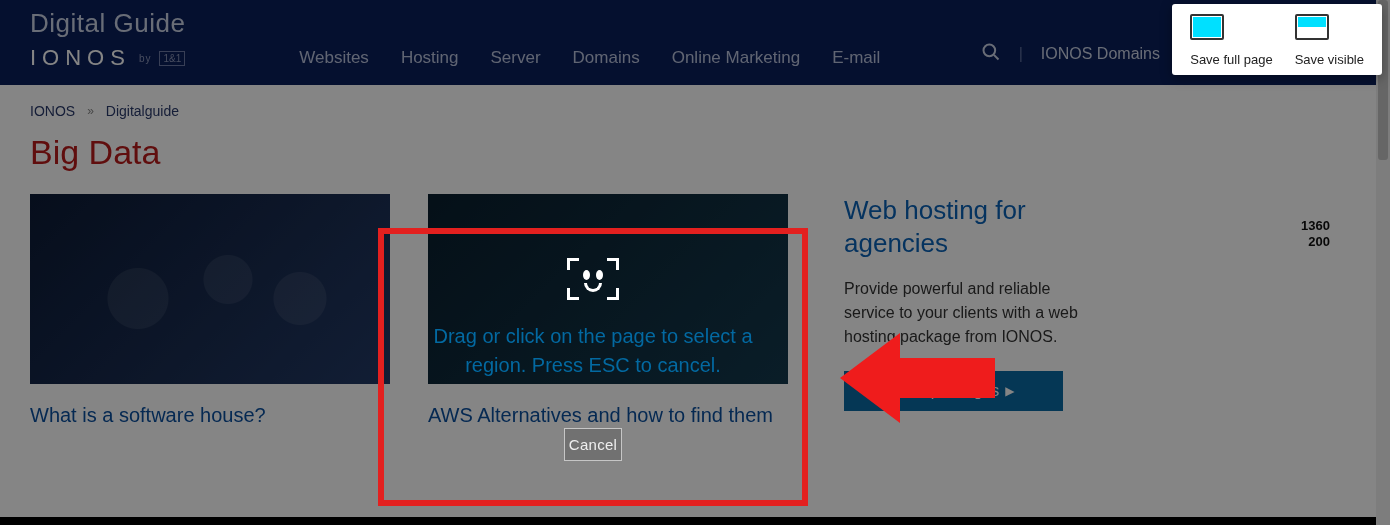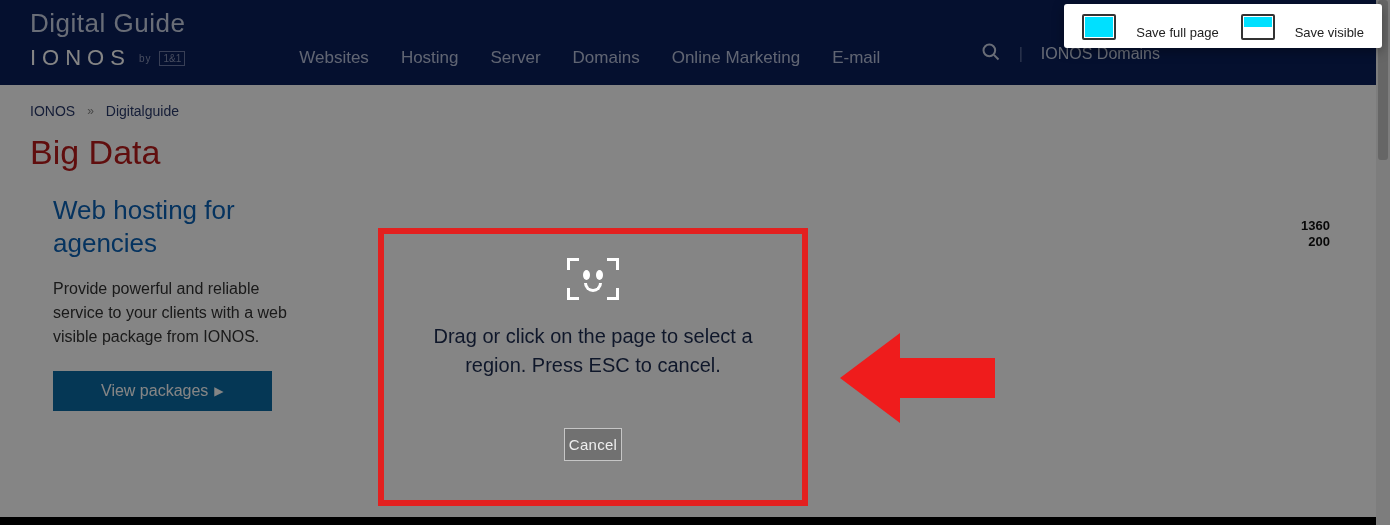--- a/index.html
+++ b/index.html
@@ -36,42 +36,42 @@
     .divider { color:#5a6b9a; }
     .products-link { font-size: 16px; color:#c9d1e4;}
     .ext-popup {
       position: absolute; top: 4px; right: 8px;
       background: #fff; border-radius: 3px;
       box-shadow: 0 3px 12px rgba(0,0,0,.35);
       display:flex; gap: 22px;
       padding: 10px 18px 8px 18px;
       z-index: 50;
     }
-    .ext-btn { display:flex; flex-direction:row; align-items:flex-end; gap:20px; cursor:pointer; }
+    .ext-btn { display:flex; flex-direction:column; align-items:flex-start; gap:12px; cursor:pointer; }
     .ext-icon { width: 34px; height: 26px; position: relative; }
     .ext-icon .frame { position:absolute; inset:0; border: 2px solid #333; border-radius:2px;}
     .ext-icon .fill-full { position:absolute; inset:3px; background:#00e0ff;}
     .ext-icon .fill-vis { position:absolute; left:3px; right:3px; top:3px; height:10px; background:#00e0ff;}
     .ext-label { font-size: 13px; color:#222; }
     .content { padding: 18px 30px 0 30px; position:relative; }
     .breadcrumbs { font-size: 14px; color:#2a3a6b; display:flex; gap:12px; align-items:center; margin-bottom: 14px;}
     .bc-sep { color:#888; font-size:12px;}
     .page-title { font-size: 34px; color:#b91c1c; font-weight:400; margin-bottom: 22px;}
     .cols { display:flex; gap: 40px; align-items:flex-start;}
     .cards { display:flex; gap: 38px; }
     .card { width: 360px; }
     .card-img { width: 360px; height: 190px; background:#1a2a4a; position:relative; overflow:hidden;}
     .card-img.img1 { background: linear-gradient(135deg,#0d1b36,#233a66); }
     .card-img.img1::after{ content:""; position:absolute; inset:0; background:
       radial-gradient(circle at 30% 55%, rgba(255,255,255,.08) 0 30px, transparent 31px),
       radial-gradient(circle at 55% 45%, rgba(255,255,255,.08) 0 24px, transparent 25px),
       radial-gradient(circle at 75% 55%, rgba(255,255,255,.08) 0 26px, transparent 27px);}
     .card-img.img2 { background: linear-gradient(135deg,#0a1f2e,#14394d); }
     .card-title { color:#0b4f9e; font-size: 20px; margin-top: 20px; }
-    .sidebar { width: 270px; background:#fff; padding: 0 8px; margin-left:15px;}
+    .sidebar { width: 270px; background:#fff; padding: 0 8px; margin-left:8px;}
     .side-h { font-size: 26px; color:#0b62b6; font-weight:400; line-height:1.25; margin-bottom:18px;}
     .side-p { font-size: 16px; color:#333; line-height:1.5; margin-bottom: 22px;}
     .side-btn { display:inline-flex; align-items:center; gap:6px; background:#0b6aa3; color:#fff; padding: 11px 48px; font-size:16px; cursor:pointer;}
     .side-btn .chev { font-size:12px; }
     .ruler { position:absolute; top: 218px; right: 60px; font-size:13px; font-weight:700; color:#111; text-align:right; line-height:1.2;}
     .capture-box {
       position:absolute;
       left: 378px; top: 228px;
       width: 430px; height: 278px;
       border: 6px solid #e3201f;
@@ -82,21 +82,21 @@
     .cap-face { display:flex; flex-direction:column; align-items:center; gap:2px;}
     .cap-brackets { width: 52px; height: 42px; position:relative;}
     .cap-brackets span{ position:absolute; width:12px; height:12px; border:3px solid #fff;}
     .cap-brackets .tl{ top:0; left:0; border-right:none; border-bottom:none;}
     .cap-brackets .tr{ top:0; right:0; border-left:none; border-bottom:none;}
     .cap-brackets .bl{ bottom:0; left:0; border-right:none; border-top:none;}
     .cap-brackets .br{ bottom:0; right:0; border-left:none; border-top:none;}
     .cap-eyes { position:absolute; top:12px; left:50%; transform:translateX(-50%); display:flex; gap:6px;}
     .cap-eyes i{ width:7px; height:10px; background:#fff; border-radius:50%; display:block;}
     .cap-smile { position:absolute; bottom:8px; left:50%; transform:translateX(-50%); width:18px; height:9px; border:3px solid #fff; border-top:none; border-radius:0 0 12px 12px;}
-    .cap-text { color:#0f172a; font-size:20px; text-align:center; line-height:1.45; margin-top: 22px; padding: 0 18px;}
+    .cap-text { color:#0369a1; font-size:20px; text-align:center; line-height:1.45; margin-top: 22px; padding: 0 18px;}
     .cap-cancel { margin-top: 48px; border:1px solid rgba(255,255,255,.6); color:#eee; padding:7px 4px; font-size:15px; background:rgba(0,0,0,.15); cursor:pointer; letter-spacing:.3px;}
     .arrow {
       position:absolute;
       left: 840px; top: 328px;
       z-index: 40;
     }
     .arrow svg { width: 160px; height: 100px; }
     .vscroll { position:absolute; right:0; top:0; bottom:0; width:14px; background:#f0f0f0; z-index:5;}
     .vscroll .thumb { position:absolute; top:0; left:2px; right:2px; height:160px; background:#c4c4c4; border-radius:3px;}
     .black-bar { position:absolute; left:0; right:14px; bottom:0; height:8px; background:#000; z-index:5;}
@@ -135,23 +135,33 @@
   </div>
 
   <div class="content">
     <div class="breadcrumbs">
       <span>IONOS</span>
       <span class="bc-sep">»</span>
       <span>Digitalguide</span>
     </div>
     <div class="page-title">Big Data</div>
     <div class="cols">
+      <div class="cards">
+        <div class="card">
+          <div class="card-img img1"></div>
+          <div class="card-title">What is a software house?</div>
+        </div>
+        <div class="card">
+          <div class="card-img img2"></div>
+          <div class="card-title">AWS Alternatives and how to find them</div>
+        </div>
+      </div>
       <div class="sidebar">
         <div class="side-h">Web hosting for agencies</div>
-        <div class="side-p">Provide powerful and reliable service to your clients with a web visible package from IONOS.</div>
+        <div class="side-p">Provide powerful and reliable service to your clients with a web hosting package from IONOS.</div>
         <div class="side-btn">
           <span>View packages</span>
           <span class="chev">▶</span>
         </div>
       </div>
     </div>
   </div>
 
   <div class="ruler">
     <div>1360</div>

